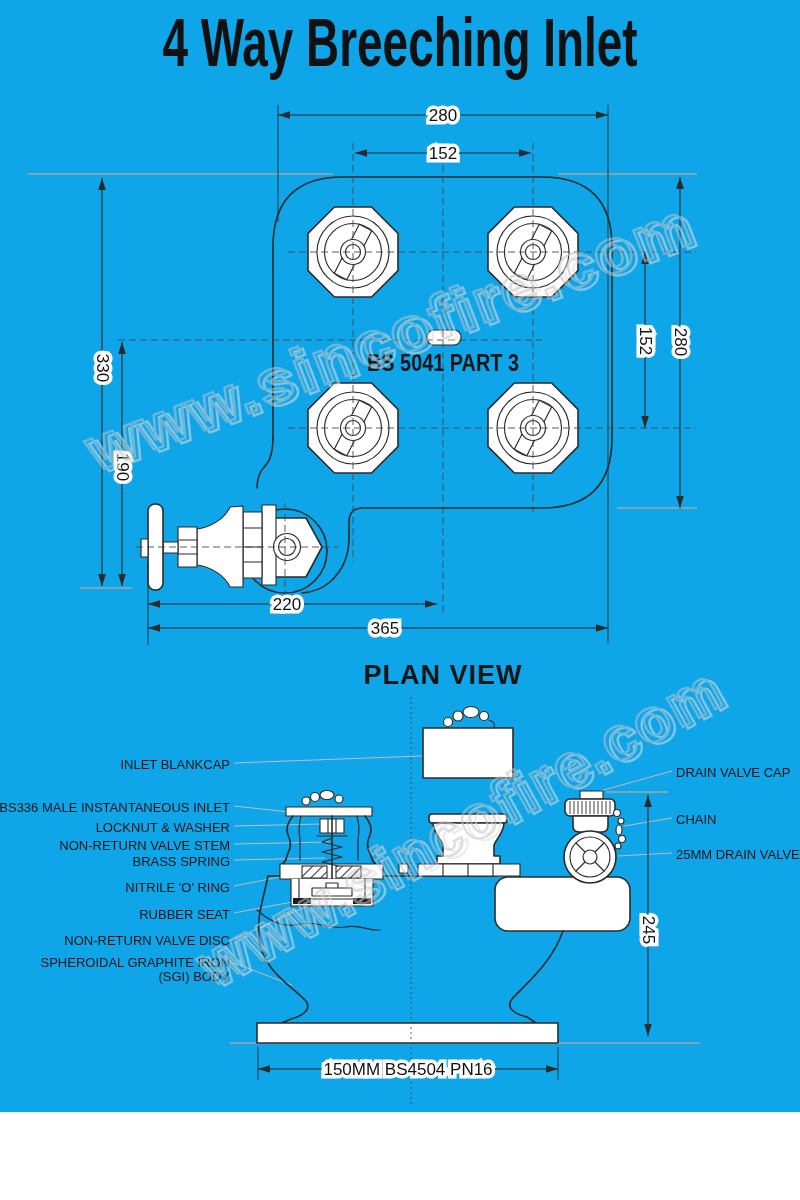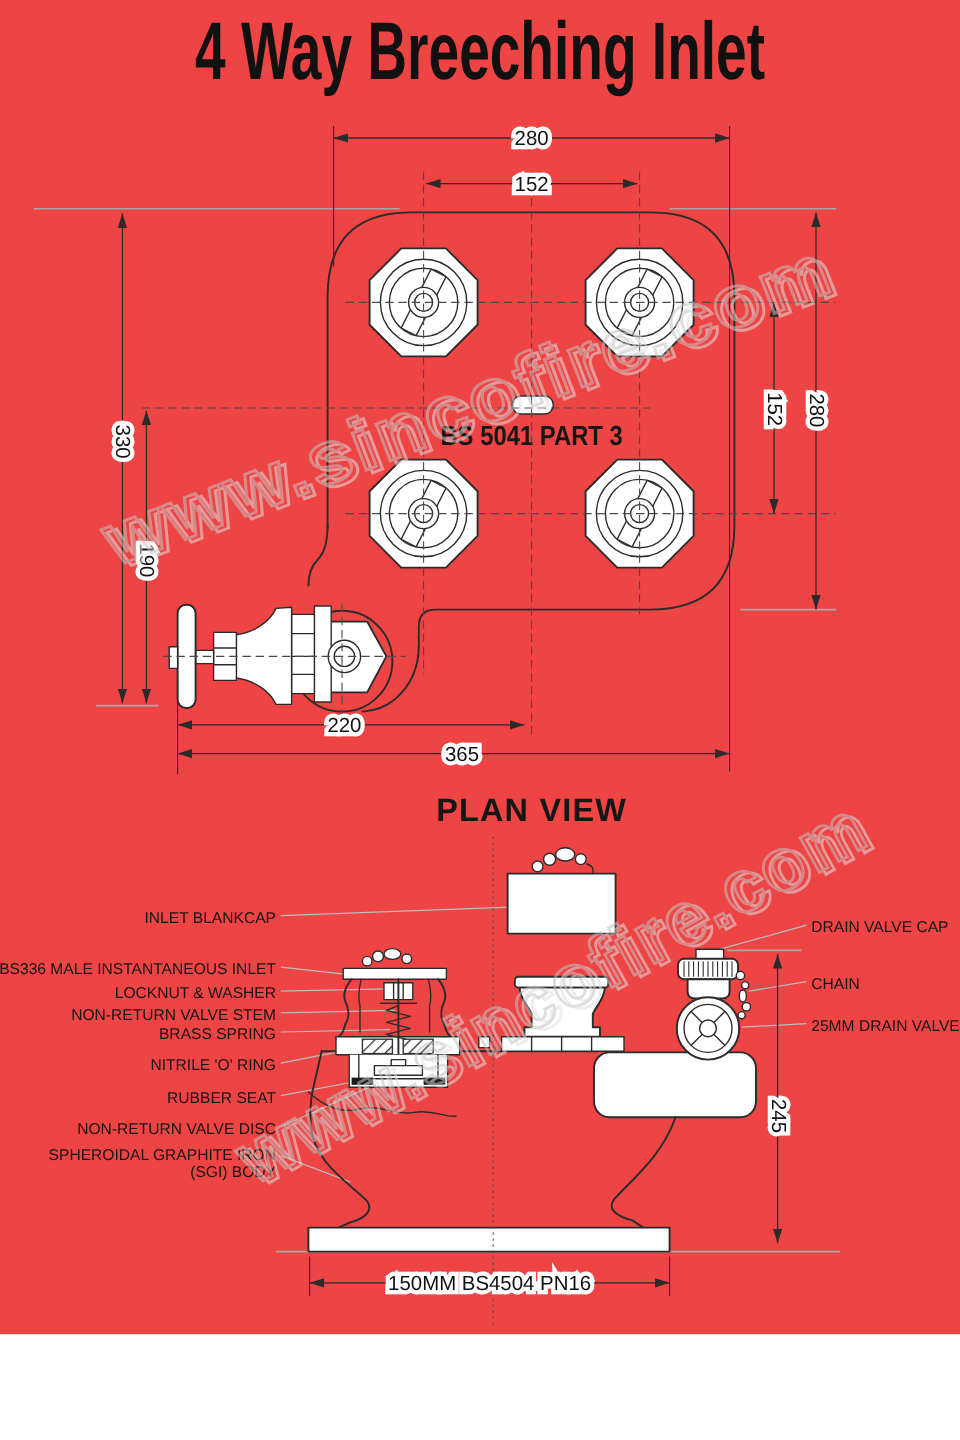--- a/index.html
+++ b/index.html
@@ -1,16 +1,16 @@
 <!DOCTYPE html>
 <html><head>
 <meta charset="utf-8">
 <style>
   html,body { margin:0; padding:0; background:#ffffff; }
-  .page { width:800px; height:1112px; background:#ef4444; position:relative; overflow:hidden; }
+  .page { width:800px; height:1112px; background:#0ea5e9; position:relative; overflow:hidden; }
   svg { display:block; }
   text { font-family:"Liberation Sans", sans-serif; }
 
   .ln   { stroke:#2b2b2b; fill:none; stroke-width:1.6; stroke-linejoin:round; stroke-linecap:round; }
   .ln2  { stroke-width:1.15; }
   .wf   { fill:#ffffff; }
   .blk  { fill:#1c1c1c; stroke:none; }
   .dim  { stroke:#2b2b2b; stroke-width:1.1; fill:none; }
   .ext  { stroke:#2b2b2b; stroke-width:0.9; fill:none; }
   .ref  { stroke:#a6a6a6; stroke-width:1.3; fill:none; }

